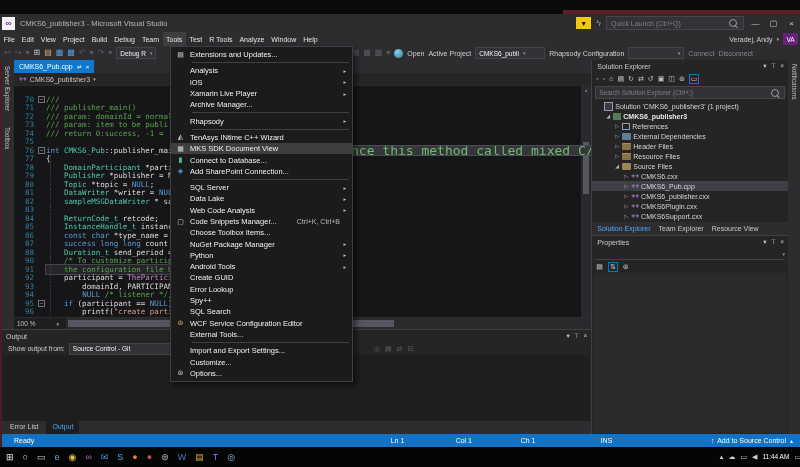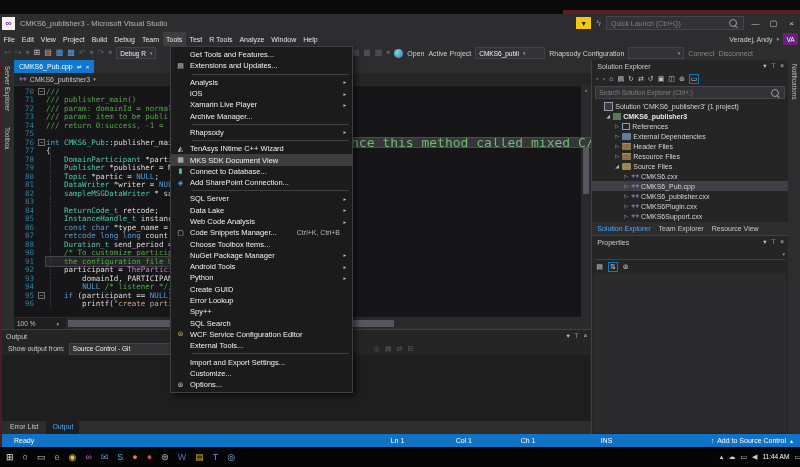--- a/index.html
+++ b/index.html
@@ -44,21 +44,21 @@
   .left-col{width:592px;display:flex;flex-direction:column;min-height:0;}
   .editor-zone{height:269px;display:flex;flex:none;}
   .vtabs{width:14px;display:flex;flex-direction:column;align-items:center;padding-top:6px;gap:16px;}
   .vtab{writing-mode:vertical-rl;font-size:6.5px;color:#c2c2c2;}
   .editor-col{flex:1;display:flex;flex-direction:column;background:#161618;min-width:0;}
   .tabstrip{height:13px;display:flex;background:#2d2d30;flex:none;}
   .tab-active{background:#0e79ce;color:#fff;font-size:7px;display:flex;align-items:center;gap:4px;padding:0 5px;}
   .tab-glyph{font-size:6px;}
   .breadcrumb{height:12px;background:#252526;display:flex;align-items:center;gap:3px;font-size:7px;color:#c8c8c8;padding-left:5px;border-bottom:1px solid #2d2d30;flex:none;}
   .code-area{flex:1;display:flex;background:#161618;overflow:hidden;}
-  #code-lines{flex:1;padding-top:1px;min-width:0;}
+  #code-lines{flex:1;padding-top:1px;min-width:0;margin-top:8px;}
   .code-row{height:8.5px;display:flex;align-items:center;font-family:"DejaVu Sans Mono",monospace;font-size:7.5px;position:relative;}
   .code-row.g::before{content:"";position:absolute;left:36px;top:0;bottom:0;border-left:1px dotted #3a3a3e;}
   .ln{width:20px;text-align:right;color:#2f7d9e;padding-right:3px;flex:none;}
   .fold{width:9px;flex:none;display:flex;align-items:center;justify-content:center;}
   .fold.has::before{content:"−";border:1px solid #707070;width:5px;height:5px;line-height:4px;text-align:center;font-size:5px;color:#c8c8c8;background:#161618;}
   .ltext{white-space:pre;}
   .code-row.hl .ltext{background:#26262a;box-shadow:0 0 0 1px #44444a;}
   .tk-c{color:#57a64a;}.tk-k{color:#569cd6;}.tk-t{color:#4ec9b0;}.tk-p{color:#dcdcdc;}.tk-v{color:#c586c0;}.tk-s{color:#d69d85;}
   .sel-frag{position:absolute;left:336px;top:0;height:8.5px;display:flex;align-items:center;background:#35353a;outline:1px solid #4c4c54;color:#6fba6f;font-family:"DejaVu Sans Mono",monospace;font-size:13px;padding:0 1px;white-space:pre;}
   .vscroll{width:10px;background:#2a2a2d;display:flex;flex-direction:column;align-items:center;flex:none;}
@@ -296,21 +296,21 @@
                     <span class="ltext"><span class="tk-p">    </span><span class="tk-t">DomainParticipant</span><span class="tk-p"> *partic</span></span>
                   </div>
                   <div class="code-row g">
                     <span class="ln">79</span>
                     <span class="fold"></span>
                     <span class="ltext"><span class="tk-p">    </span><span class="tk-t">Publisher</span><span class="tk-p"> *publisher = N</span></span>
                   </div>
                   <div class="code-row g">
                     <span class="ln">80</span>
                     <span class="fold"></span>
-                    <span class="ltext"><span class="tk-p">    </span><span class="tk-t">Topic</span><span class="tk-p"> *partic = </span><span class="tk-k">NULL</span><span class="tk-p">;</span></span>
+                    <span class="ltext"><span class="tk-p">    </span><span class="tk-t">Topic</span><span class="tk-p"> *topic = </span><span class="tk-k">NULL</span><span class="tk-p">;</span></span>
                   </div>
                   <div class="code-row g">
                     <span class="ln">81</span>
                     <span class="fold"></span>
                     <span class="ltext"><span class="tk-p">    </span><span class="tk-t">DataWriter</span><span class="tk-p"> *writer = </span><span class="tk-k">NULL</span></span>
                   </div>
                   <div class="code-row g">
                     <span class="ln">82</span>
                     <span class="fold"></span>
                     <span class="ltext"><span class="tk-p">    </span><span class="tk-t">sampleMSGDataWriter</span><span class="tk-p"> * sam</span></span>
@@ -331,21 +331,21 @@
                     <span class="ltext"><span class="tk-p">    </span><span class="tk-t">InstanceHandle_t</span><span class="tk-p"> instance</span></span>
                   </div>
                   <div class="code-row g">
                     <span class="ln">86</span>
                     <span class="fold"></span>
                     <span class="ltext"><span class="tk-p">    </span><span class="tk-k">const</span><span class="tk-p"> </span><span class="tk-k">char</span><span class="tk-p"> *type_name = N</span></span>
                   </div>
                   <div class="code-row g">
                     <span class="ln">87</span>
                     <span class="fold"></span>
-                    <span class="ltext"><span class="tk-p">    </span><span class="tk-k">retcode</span><span class="tk-p"> </span><span class="tk-k">long</span><span class="tk-p"> </span><span class="tk-k">long</span><span class="tk-p"> count</span></span>
+                    <span class="ltext"><span class="tk-p">    </span><span class="tk-k">success</span><span class="tk-p"> </span><span class="tk-k">long</span><span class="tk-p"> </span><span class="tk-k">long</span><span class="tk-p"> count</span></span>
                   </div>
                   <div class="code-row g">
                     <span class="ln">88</span>
                     <span class="fold"></span>
                     <span class="ltext"><span class="tk-p">    </span><span class="tk-t">Duration_t</span><span class="tk-p"> send_period =</span></span>
                   </div>
                   <div class="code-row g">
                     <span class="ln">90</span>
                     <span class="fold"></span>
                     <span class="ltext"><span class="tk-c">    /* To customize particip</span></span>
@@ -590,24 +590,20 @@
           <span class="tray-ico">▭</span>
           <span class="tray-ico">◀</span>
         </span>
       <span class="tray-time">11:44 AM</span>
       <span class="tray-ico" id="action-center">▭</span>
     </span>
   </div>
 
   <div class="tools-menu" id="tools-menu">
       <div class="dd-item">
-        <span class="dd-ico"></span>
-        <span class="dd-label">Get Tools and Features...</span>
-      </div>
-      <div class="dd-item">
         <span class="dd-ico" style="color: rgb(200, 200, 200);">▤</span>
         <span class="dd-label">Extensions and Updates...</span>
       </div>
       <div class="dd-sep"></div>
       <div class="dd-item">
         <span class="dd-ico"></span>
         <span class="dd-label">Analysis</span>
         <span class="dd-arrow">▸</span>
       </div>
       <div class="dd-item">
@@ -672,26 +668,26 @@
         <span class="dd-ico"></span>
         <span class="dd-label">Choose Toolbox Items...</span>
       </div>
       <div class="dd-item">
         <span class="dd-ico"></span>
         <span class="dd-label">NuGet Package Manager</span>
         <span class="dd-arrow">▸</span>
       </div>
       <div class="dd-item">
         <span class="dd-ico"></span>
+        <span class="dd-label">Python</span>
+        <span class="dd-arrow">▸</span>
+      </div>
+      <div class="dd-item">
+        <span class="dd-ico"></span>
         <span class="dd-label">Android Tools</span>
-        <span class="dd-arrow">▸</span>
-      </div>
-      <div class="dd-item">
-        <span class="dd-ico"></span>
-        <span class="dd-label">Python</span>
         <span class="dd-arrow">▸</span>
       </div>
       <div class="dd-item">
         <span class="dd-ico"></span>
         <span class="dd-label">Create GUID</span>
       </div>
       <div class="dd-item">
         <span class="dd-ico"></span>
         <span class="dd-label">Error Lookup</span>
       </div>

